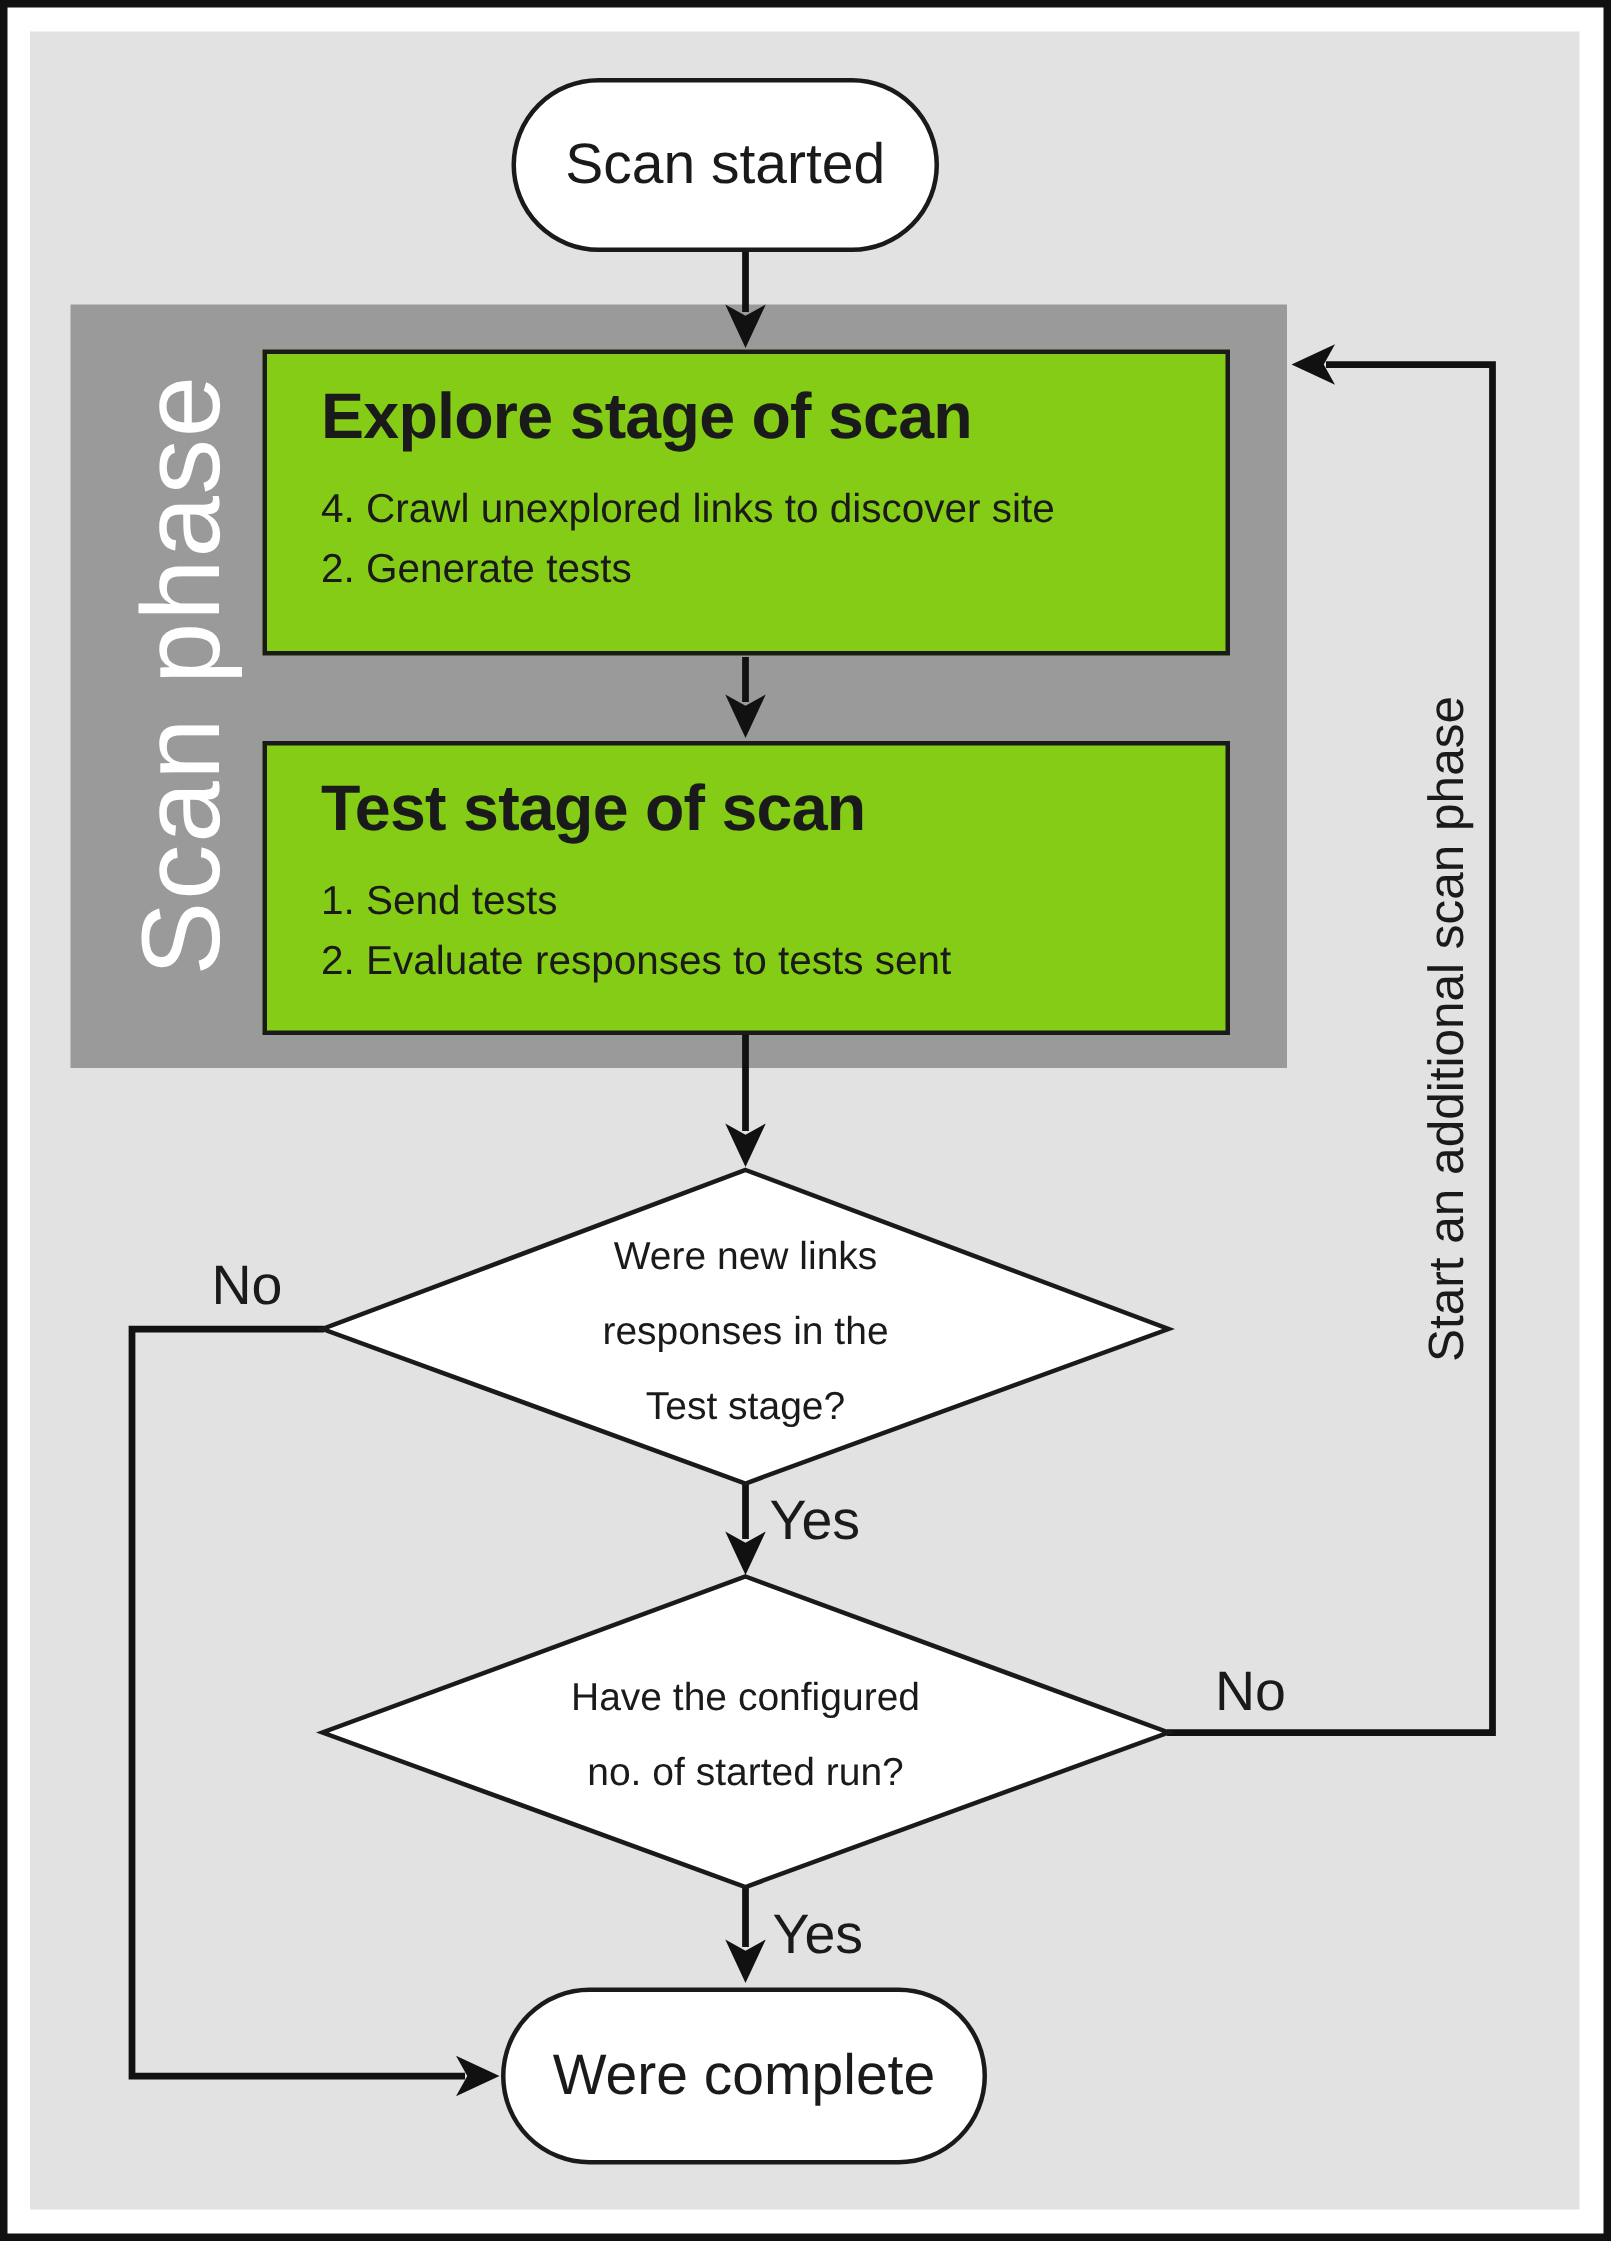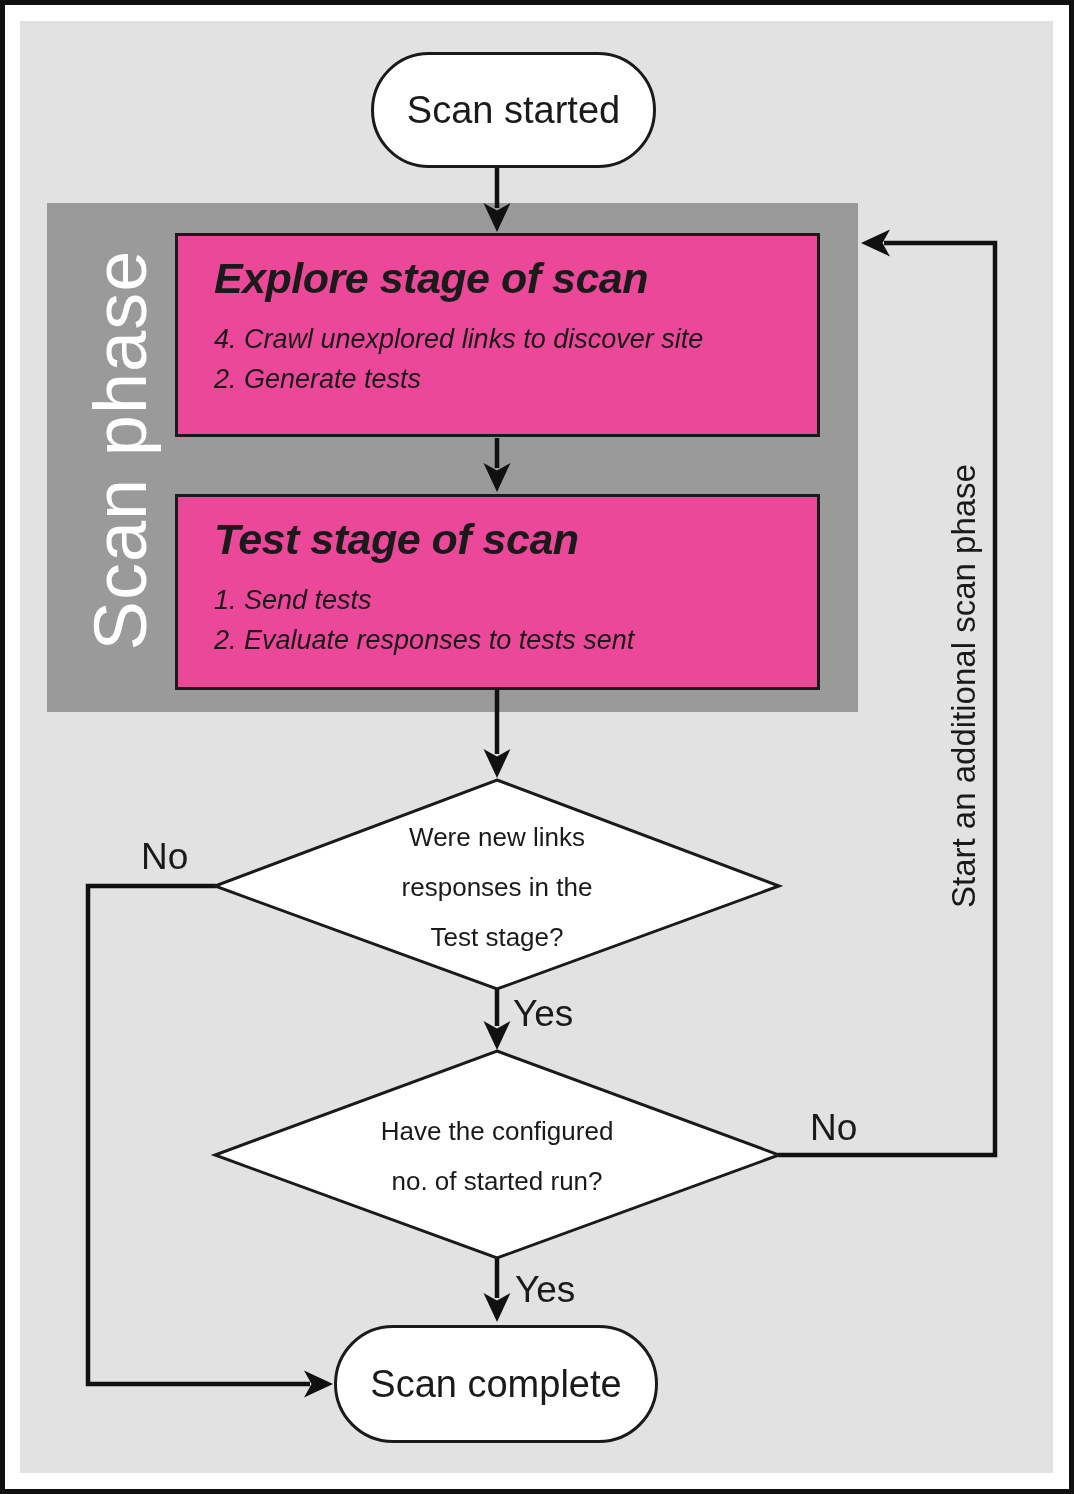--- a/index.html
+++ b/index.html
@@ -16,35 +16,35 @@
   .group-box { position:absolute; left:47px; top:203px; width:811px; height:509px; background:#9a9a9a; z-index:2; }
   .group-label {
     position:absolute; left:-120px; top:405px; width:480px; height:90px;
     transform:rotate(-90deg);
     display:flex; align-items:center; justify-content:center;
     font-size:74px; color:#ffffff; letter-spacing:1px; z-index:2;
   }
 
   
   .proc {
-    position:absolute; background:#ec4899; border:3px solid #1a1a1a;
-    box-sizing:border-box; z-index:3; padding:18px 0 0 36px;font-style:italic;
+    position:absolute; background:#84cc16; border:3px solid #1a1a1a;
+    box-sizing:border-box; z-index:3; padding:18px 0 0 36px;
   }
   .proc-explore { left:175px; top:233px; width:645px; height:204px; }
   .proc-test    { left:175px; top:494px; width:645px; height:196px; }
   .proc h2 { margin:0 0 16px 0; font-size:43px; font-weight:700; letter-spacing:-0.5px; }
   .proc .item { font-size:27px; line-height:40px; }
 
   
   .stadium {
     position:absolute; background:#ffffff; border:3px solid #1a1a1a; box-sizing:border-box;
     display:flex; align-items:center; justify-content:center;
     font-size:38px; z-index:3;
   }
-  .stadium-start    { left:371px; top:52px;   width:285px; height:116px; border-radius:58px; }
+  .stadium-start    { left:341px; top:52px;   width:285px; height:116px; border-radius:58px; }
   .stadium-complete { left:334px; top:1325px; width:324px; height:118px; border-radius:59px; }
 
   
   .wires { position:absolute; left:0; top:0; width:1074px; height:1494px; z-index:4; pointer-events:none; }
   .wires path.line { fill:none; stroke:#111111; stroke-width:4.5px; }
   .wires path.head { fill:#111111; stroke:none; }
   .wires path.diamond { fill:#ffffff; stroke:#1a1a1a; stroke-width:3px; }
 
   
   .qtext {
@@ -74,21 +74,21 @@
   <div class="paper"></div>
   <div class="panel"></div>
 
   <div class="group-box"></div>
   <div class="group-label">Scan phase</div>
 
   <div class="stadium stadium-start">
     <span>Scan started</span>
   </div>
   <div class="stadium stadium-complete">
-    <span>Scan complete</span>
+    <span>Were complete</span>
   </div>
 
   <div class="proc proc-explore">
     <h2>Explore stage of scan</h2>
     <div class="item">4. Crawl unexplored links to discover site</div>
     <div class="item">2. Generate tests</div>
   </div>
   <div class="proc proc-test">
     <h2>Test stage of scan</h2>
     <div class="item">1. Send tests</div>

